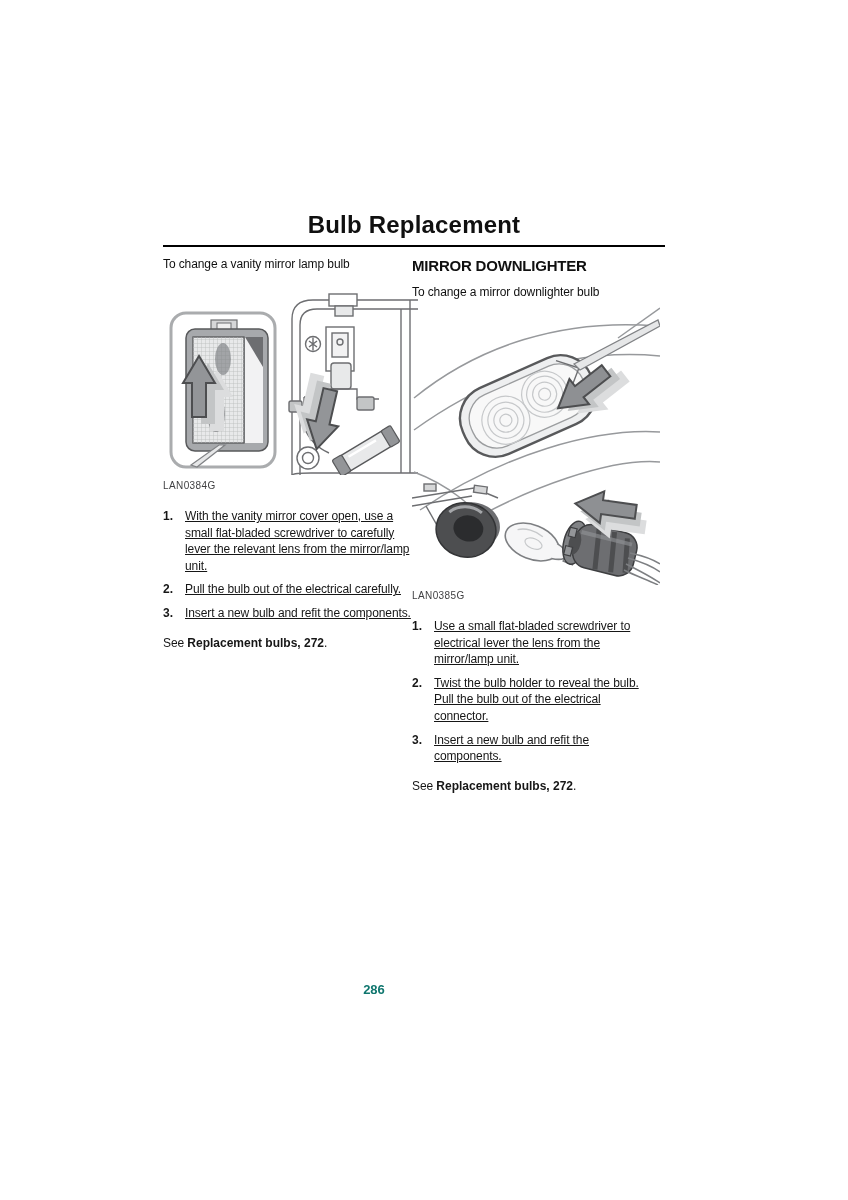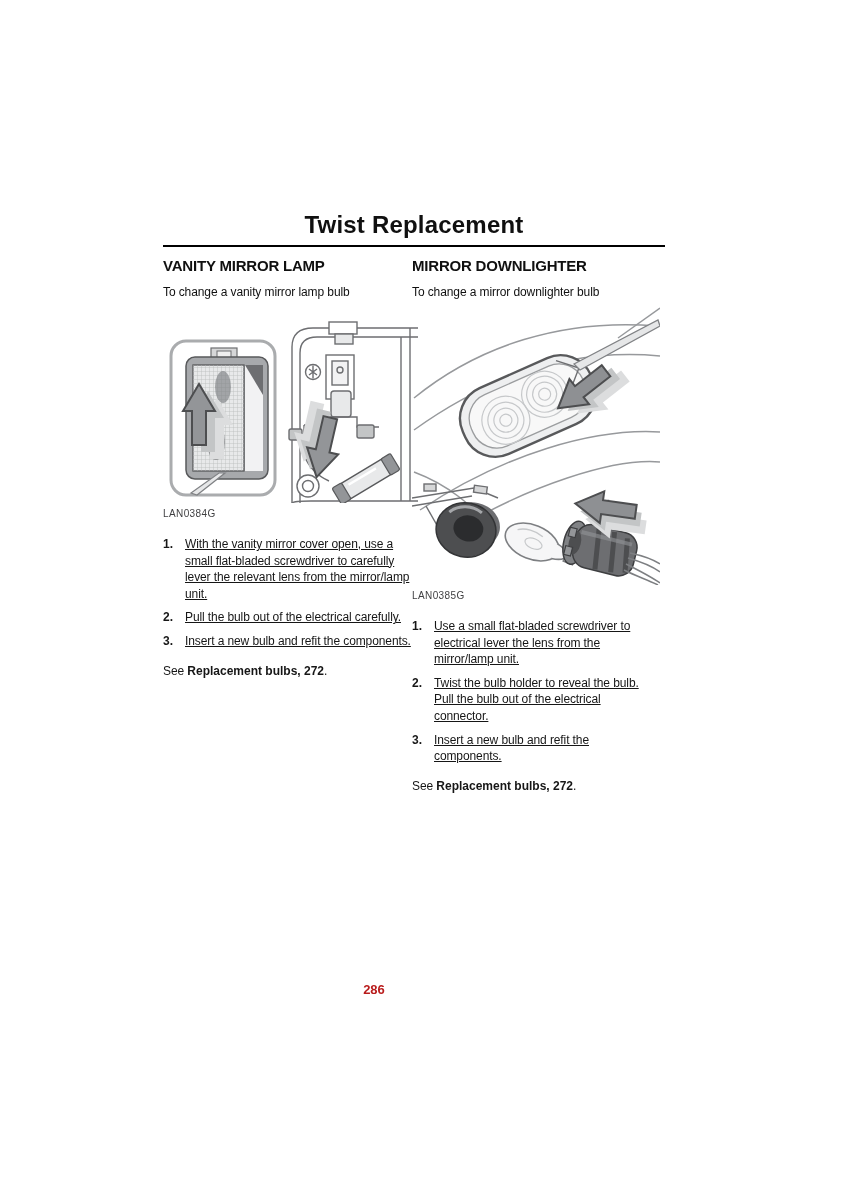--- a/index.html
+++ b/index.html
@@ -34,35 +34,34 @@
     line-height:10px;
   }
   .steps{margin-top:17px;}
   .step{display:flex;margin-bottom:7px;font-size:12px;line-height:16.6px;}
   .step .num{font-weight:bold;width:22px;flex:none;}
   .step .txt{flex:1;letter-spacing:-.1px;text-decoration:underline;}
   .see{font-size:12px;line-height:16.6px;margin-top:13px;letter-spacing:-.1px;}
   .see b{letter-spacing:0;}
   .page-number{
     position:absolute;left:0;width:748px;top:982px;text-align:center;
-    font-size:13px;font-weight:bold;color:#b91c1c;
+    font-size:13px;font-weight:bold;color:#0f766e;
   }
   svg{display:block;}
 </style>
 </head>
 <body>
 
 <div class="page">
   <div class="content">
 
-    <h1 class="title">Twist Replacement</h1>
+    <h1 class="title">Bulb Replacement</h1>
     <div class="rule"></div>
 
     <div class="col col-left">
-      <h2 class="heading">VANITY MIRROR LAMP</h2>
       <h3 class="subheading">To change a vanity mirror lamp bulb</h3>
 
       <div class="figure fig-left">
         <svg width="257" height="188" viewBox="0 0 257 188">
           <defs>
             <pattern id="hatch" width="4" height="4" patternUnits="userSpaceOnUse">
               <path d="M0 0H4M0 0V4" stroke="#b9bbbd" stroke-width="0.8" fill="none"></path>
             </pattern>
             <path id="blockArrow" d="M -28,-7 L 6,-7 L 6,-16 L 33,0 L 6,16 L 6,7 L -28,7 Z"></path>
           </defs>

